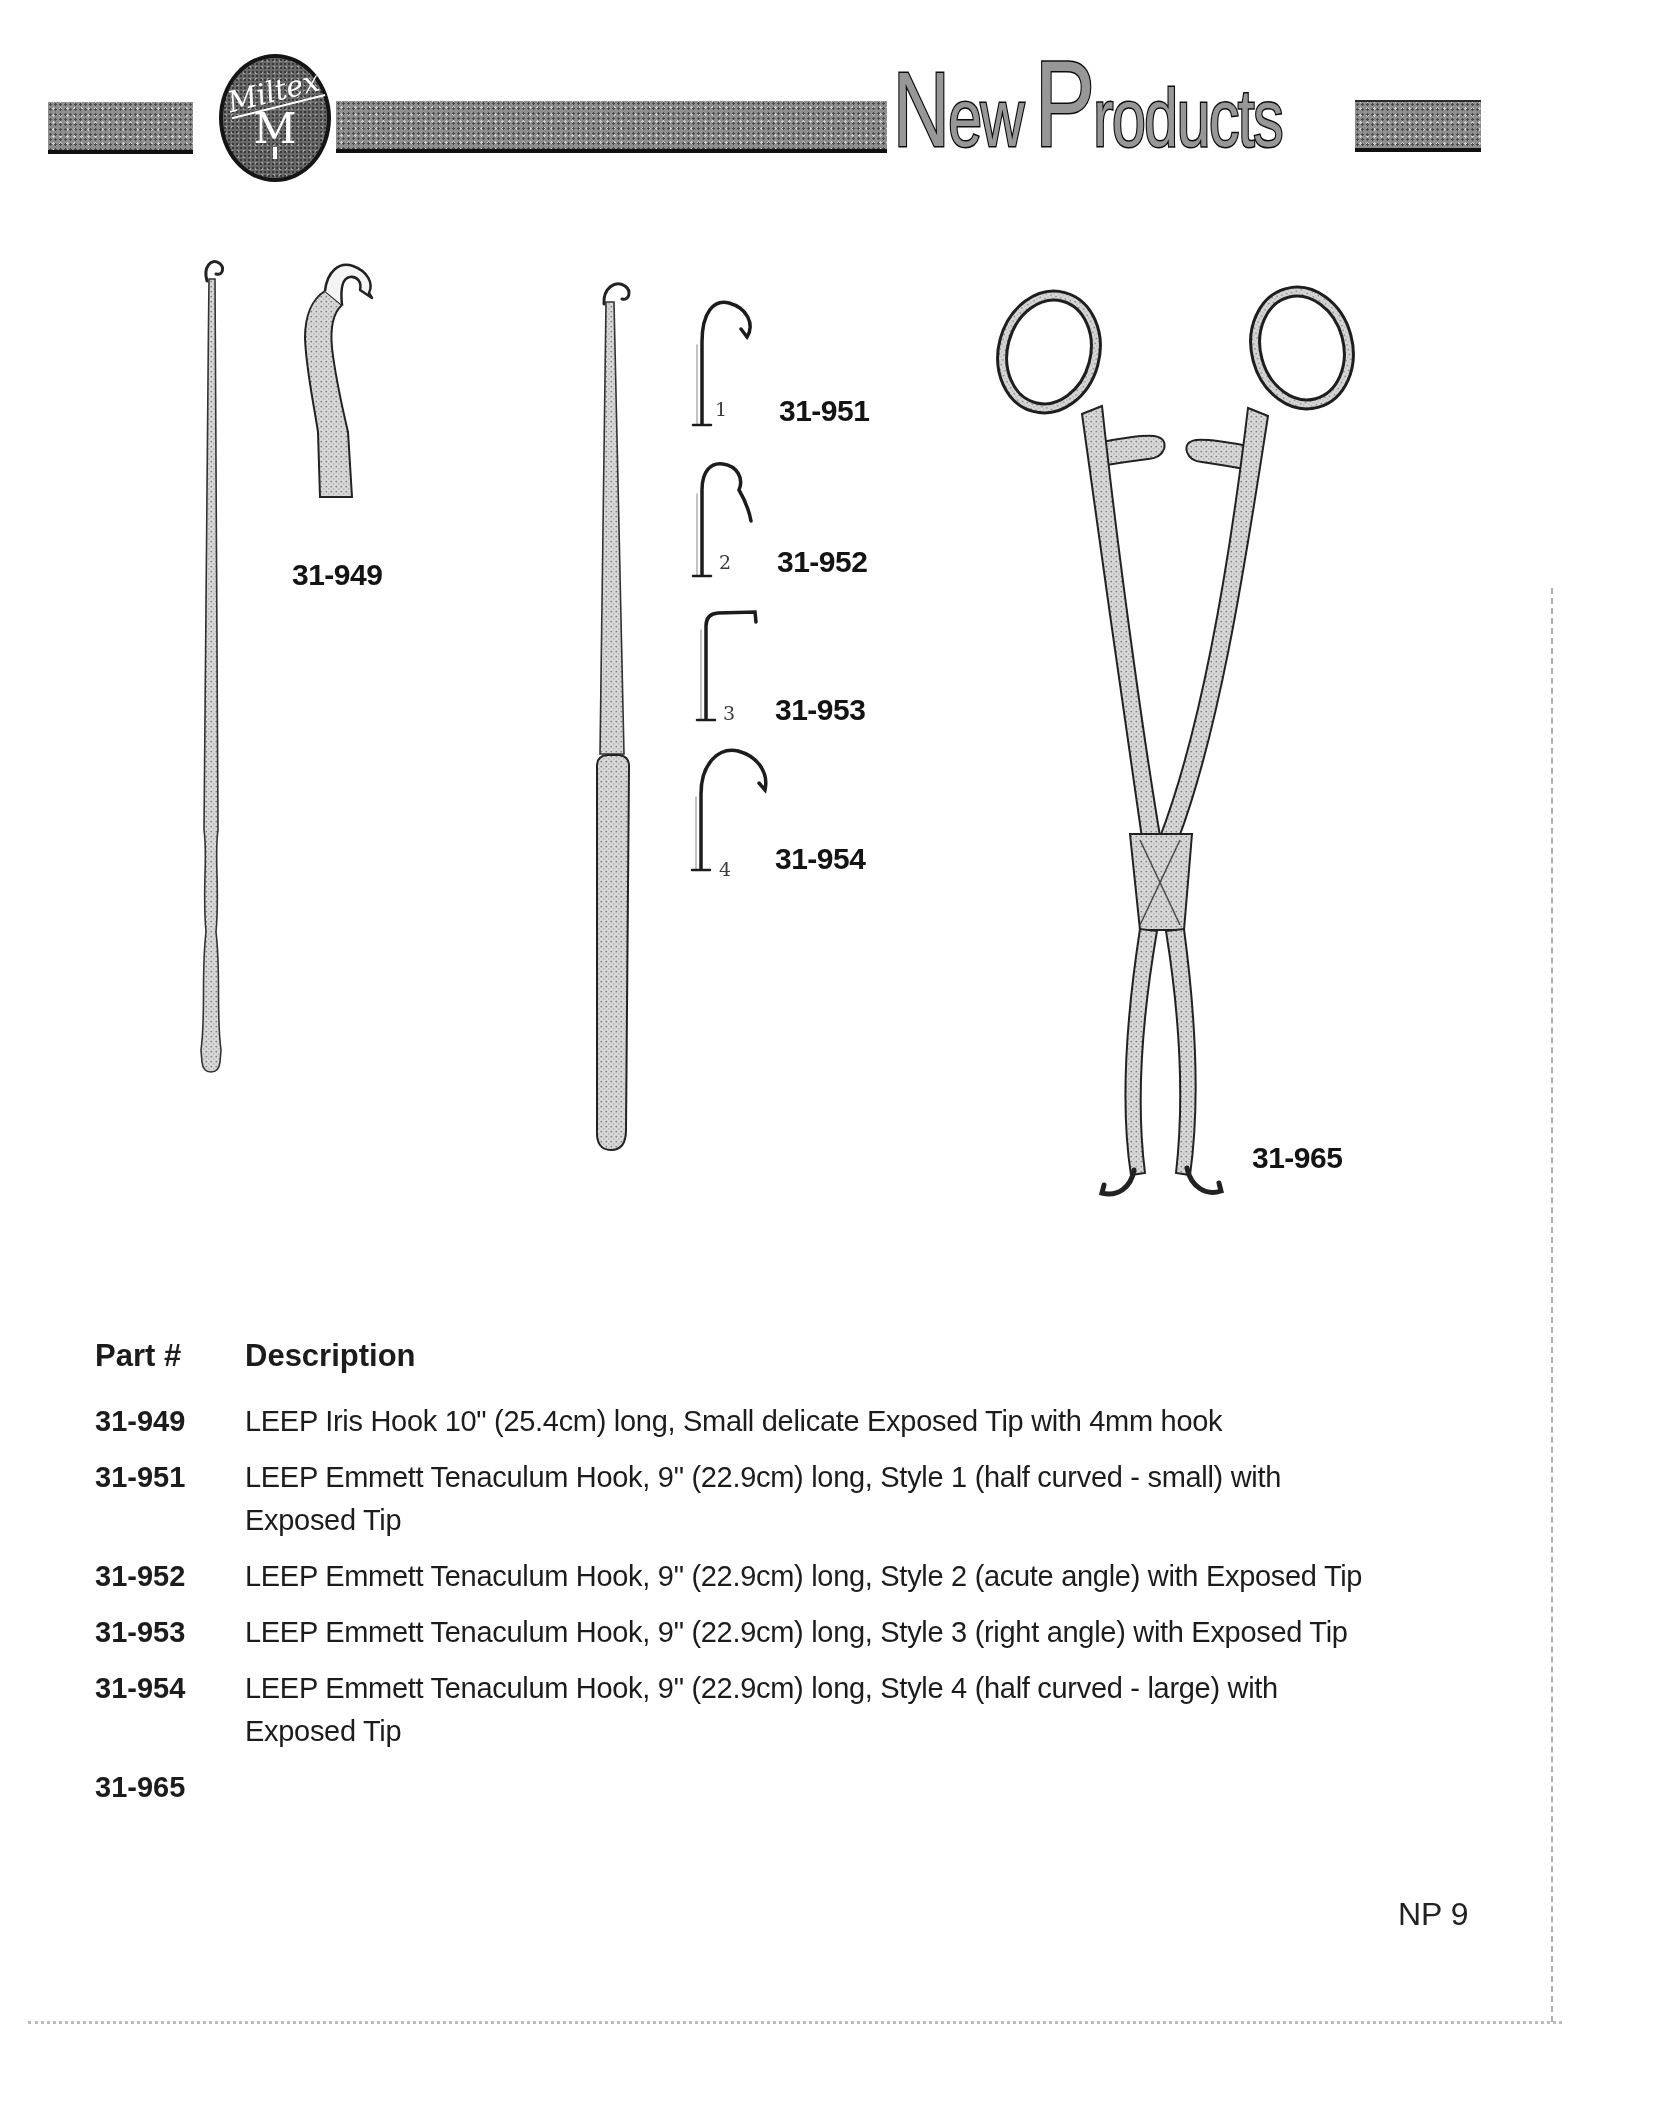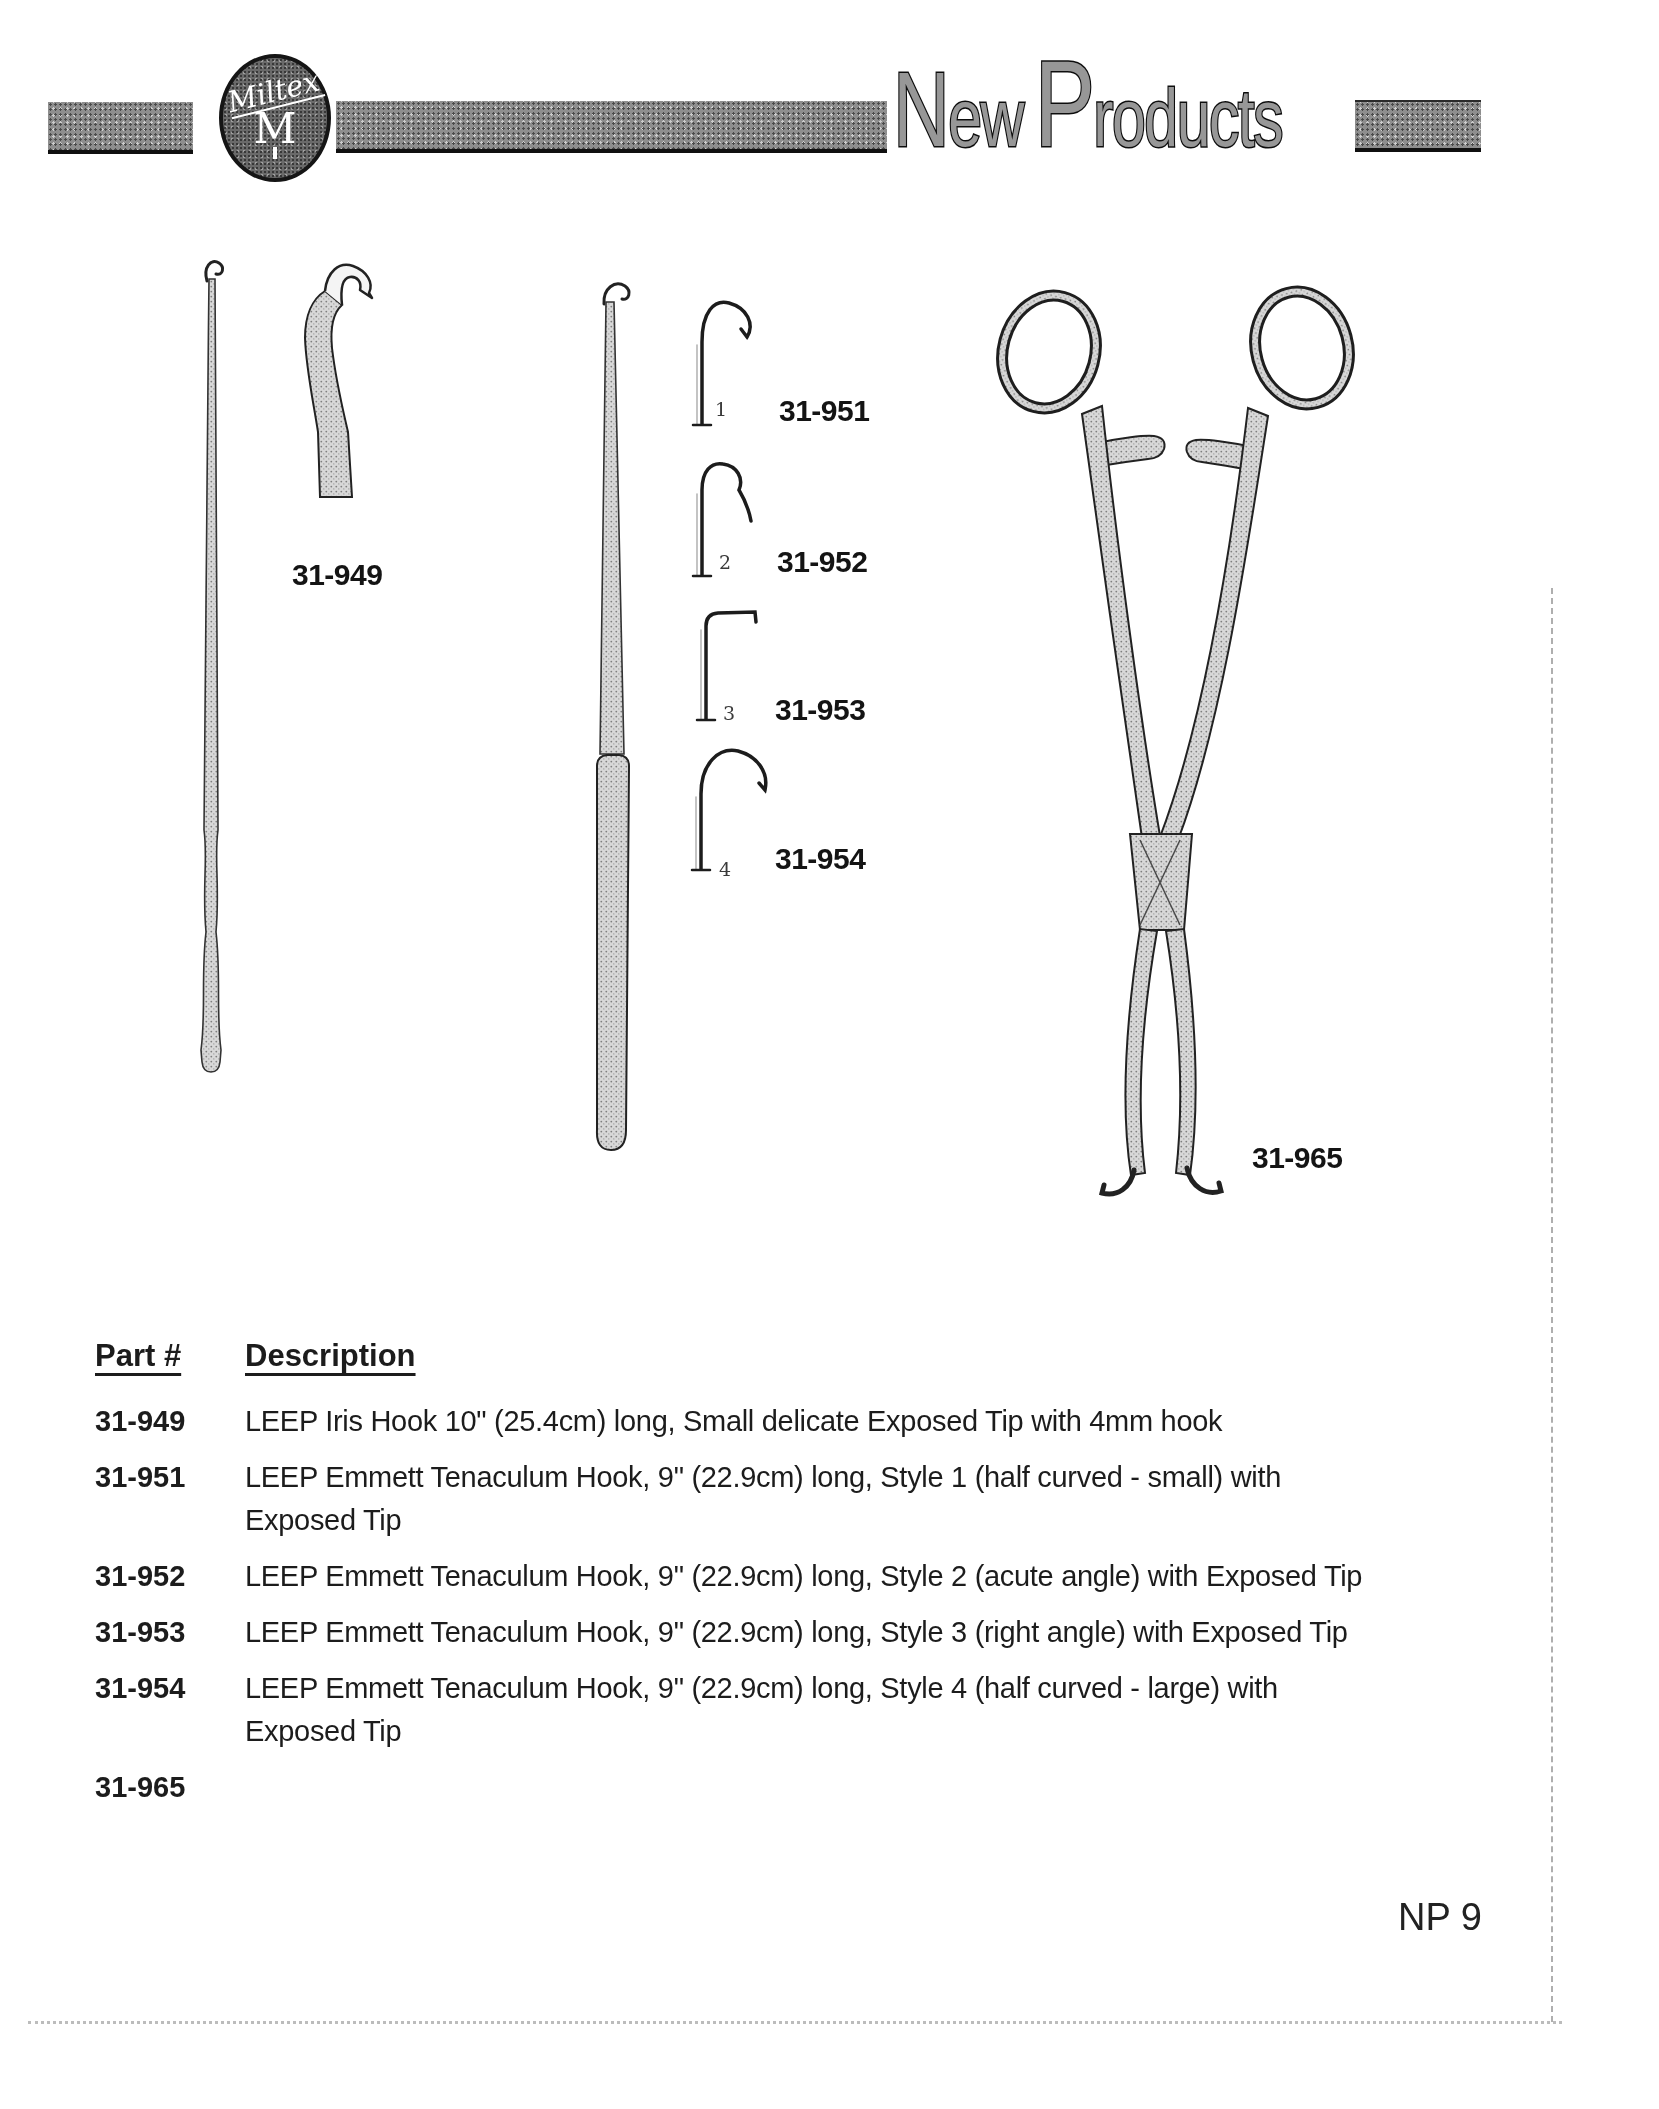--- a/index.html
+++ b/index.html
@@ -84,31 +84,31 @@
   .n4 { left:719px; top:858px; }
 
   
   svg.art { position:absolute; left:0; top:0; }
 
   
   .parts-table { position:absolute; left:95px; top:1338px; width:1450px; }
   .t-head { display:flex; }
   .t-head .th {
     font-weight:700; font-size:31px;
-    text-decoration:underline; text-decoration-thickness:3px; text-underline-offset:7px;
+    text-decoration-thickness:3px; text-underline-offset:7px;
   }
   .th-part { width:150px; }
   .t-rows { margin-top:26px; }
   .t-row { display:flex; margin-bottom:13px; }
   .td-part { width:150px; font-weight:700; font-size:29px; line-height:43px; }
   .td-desc { }
   .desc-line { font-size:29px; line-height:43px; letter-spacing:-0.3px; white-space:nowrap; }
 
   
-  .page-num { position:absolute; left:1398px; top:1896px; font-size:38px; color:#222;text-align:right; }
+  .page-num { position:absolute; left:1398px; top:1896px; font-size:32px; color:#222;text-align:right; }
   .artifact-vline {
     position:absolute; left:1551px; top:588px; height:1434px; width:0;
     border-left:2px dashed #6f6f6f; opacity:0.55;
   }
   .artifact-hline {
     position:absolute; left:28px; top:2021px; width:1534px; height:0;
     border-top:3px dotted #7b7b7b; opacity:0.5;
   }
 </style>
 </head>

